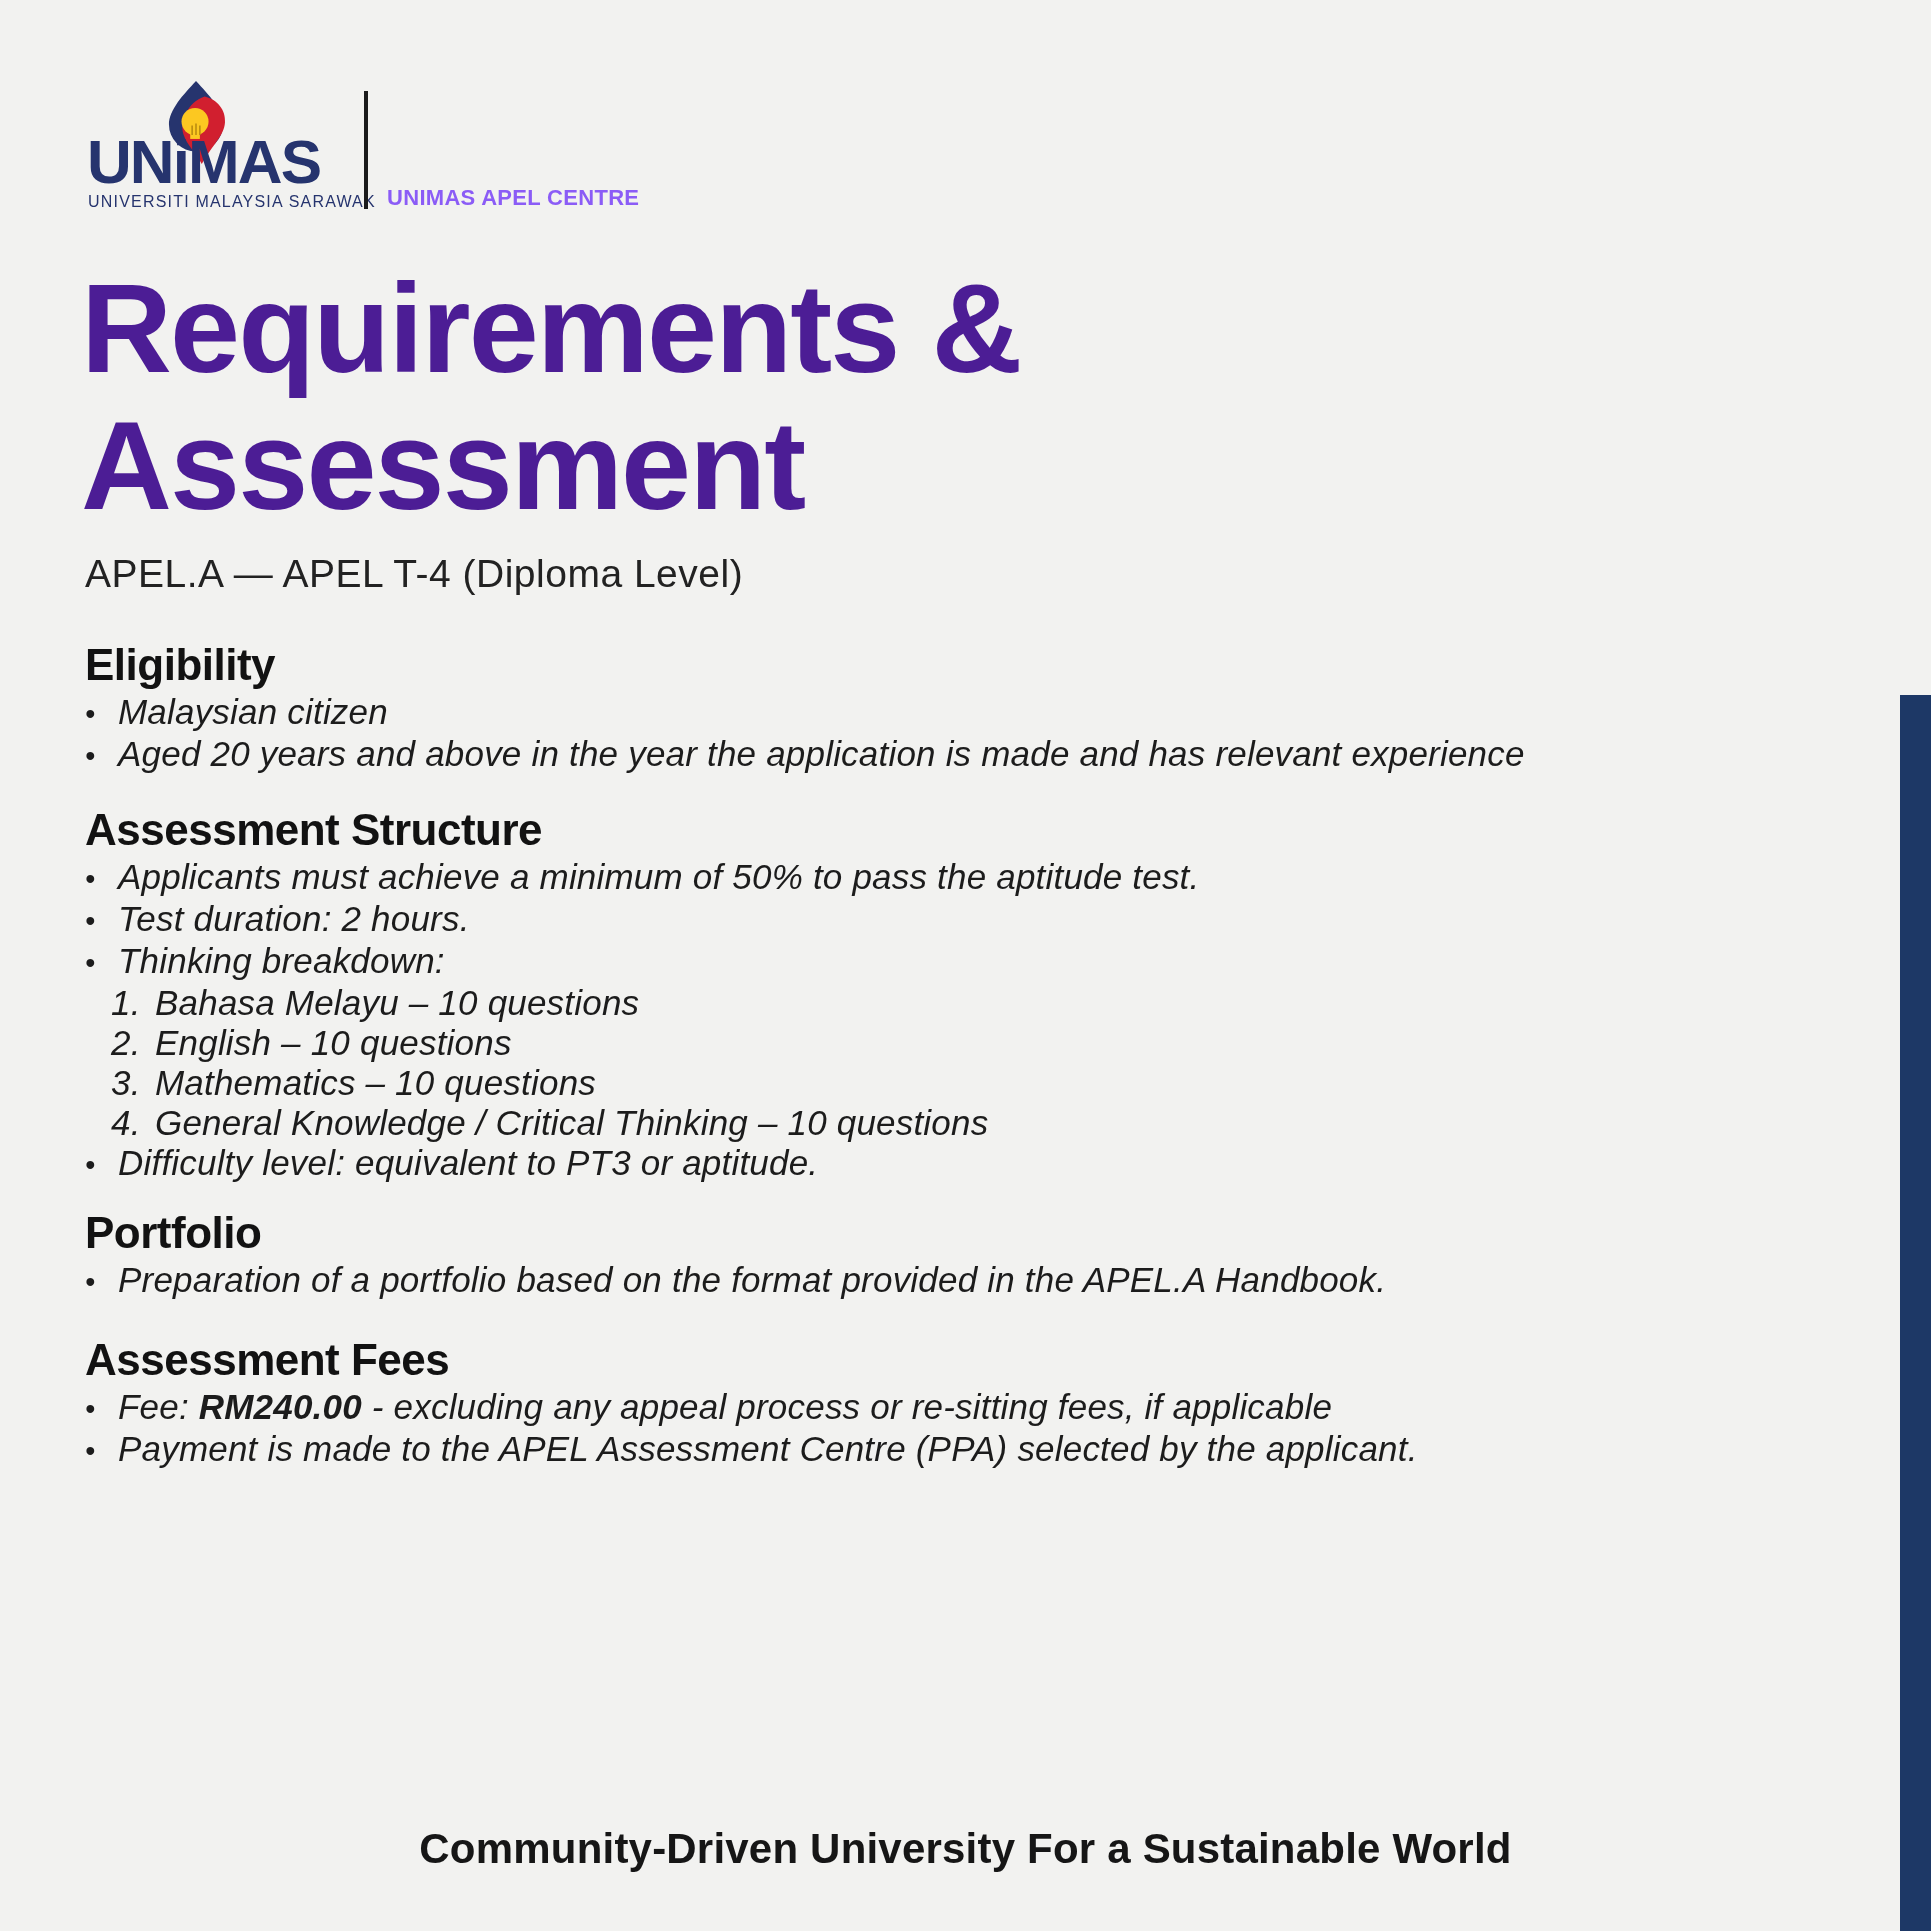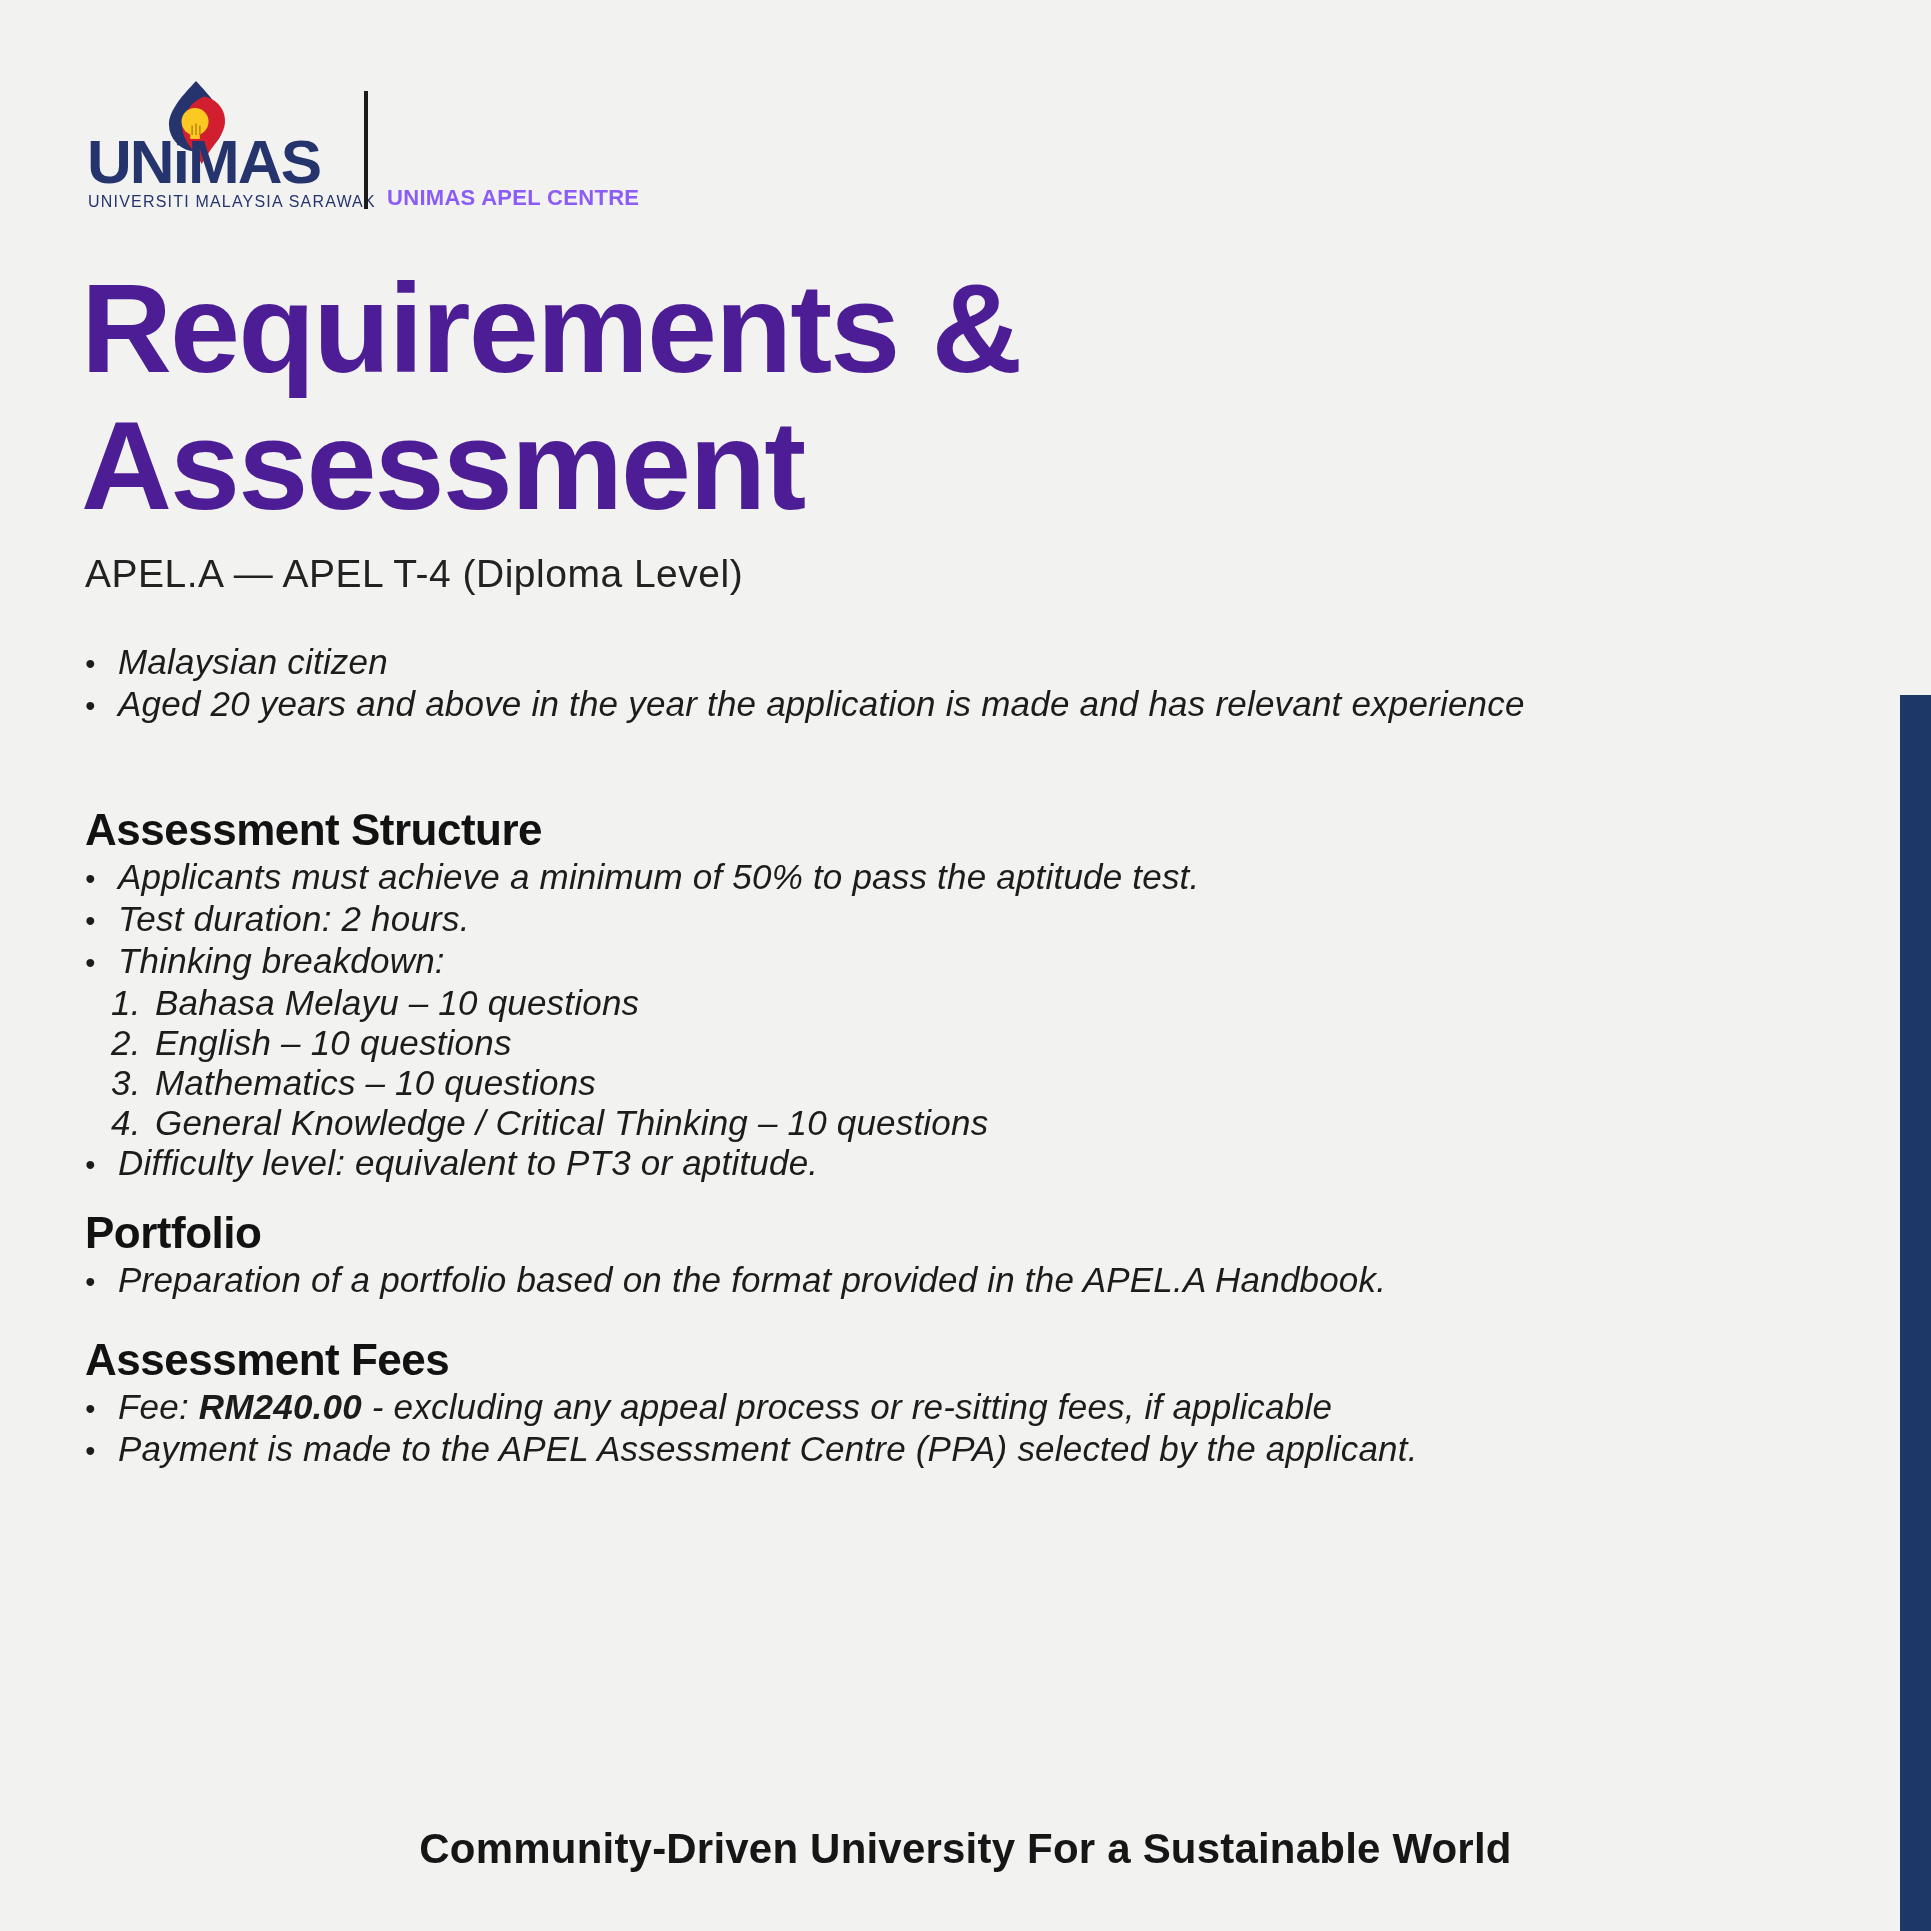--- a/index.html
+++ b/index.html
@@ -91,20 +91,21 @@
   </div>
 
   <div class="title">
     <div>Requirements &amp;</div>
     <div>Assessment</div>
   </div>
 
   <div class="subtitle">APEL.A — APEL T-4 (Diploma Level)</div>
 
   <div class="section" style="top:640px">
+    <h2>Eligibility</h2>
     <div class="items">
       <div class="row">
         <span class="marker">•</span>
         <span>Malaysian citizen</span>
       </div>
       <div class="row">
         <span class="marker">•</span>
         <span>Aged 20 years and above in the year the application is made and has relevant experience</span>
       </div>
     </div>

